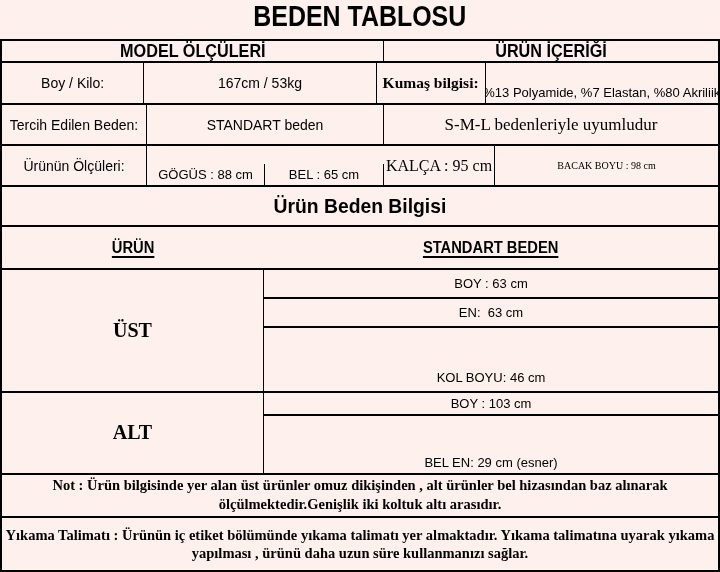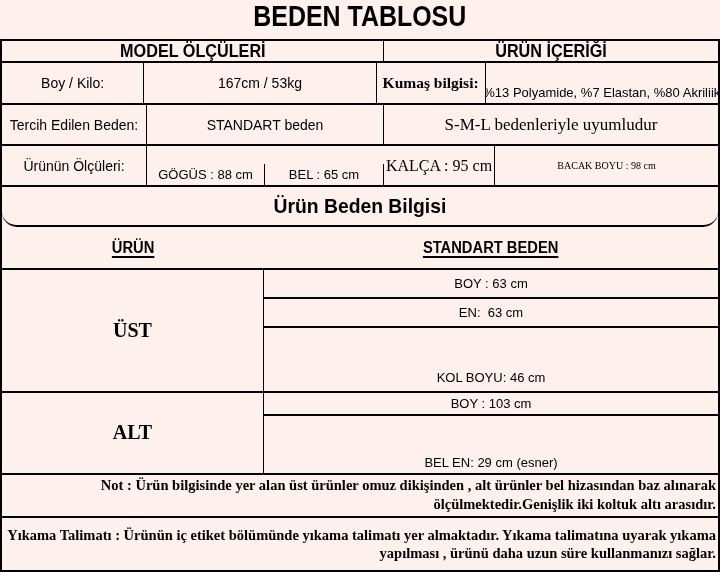--- a/index.html
+++ b/index.html
@@ -56,21 +56,21 @@
   .w-b{width:119px;}
   .w-k{width:111px;}
   .w-rest{flex:1 1 auto;}
   .w-half-l{width:382px;}
 
   
   .h-hdr1{height:22px;}
   .h-boykilo{height:42px;}
   .h-tercih{height:41px;}
   .h-vucut{height:41px;}
-  .h-sect{height:40px;border-radius:15px;}
+  .h-sect{height:40px;}
   .h-hdr2{height:43px;}
   .h-not{height:43px;}
 
   
   .sect-title span{
     display:inline-block;font-weight:700;font-size:21px;
     transform:scaleX(0.92);white-space:nowrap;
   }
 
   
@@ -94,21 +94,21 @@
   .meas.mlast{border-bottom:none;margin-top:36px;}
   .h-m1{height:41px;}.h-m2{height:41px;}.h-m3{height:38.5px;}
   .h-m4{height:42px;}.h-m5{height:38px;}
   .g-ust{height:122.5px;}
   .g-alt{height:82px;}
 
   
   .note{
     flex-direction:column;justify-content:center;
     font-family:"Liberation Serif",serif;font-weight:700;
-    font-size:14.5px;line-height:19px;text-align:right;
+    font-size:14.5px;line-height:19px;text-align:center;
     padding:0 2px;
   }
   .note-wash{font-size:14.5px;line-height:18px;}
 </style>
 </head>
 <body>
 
 <div class="page">
 
   <div class="title-band">

